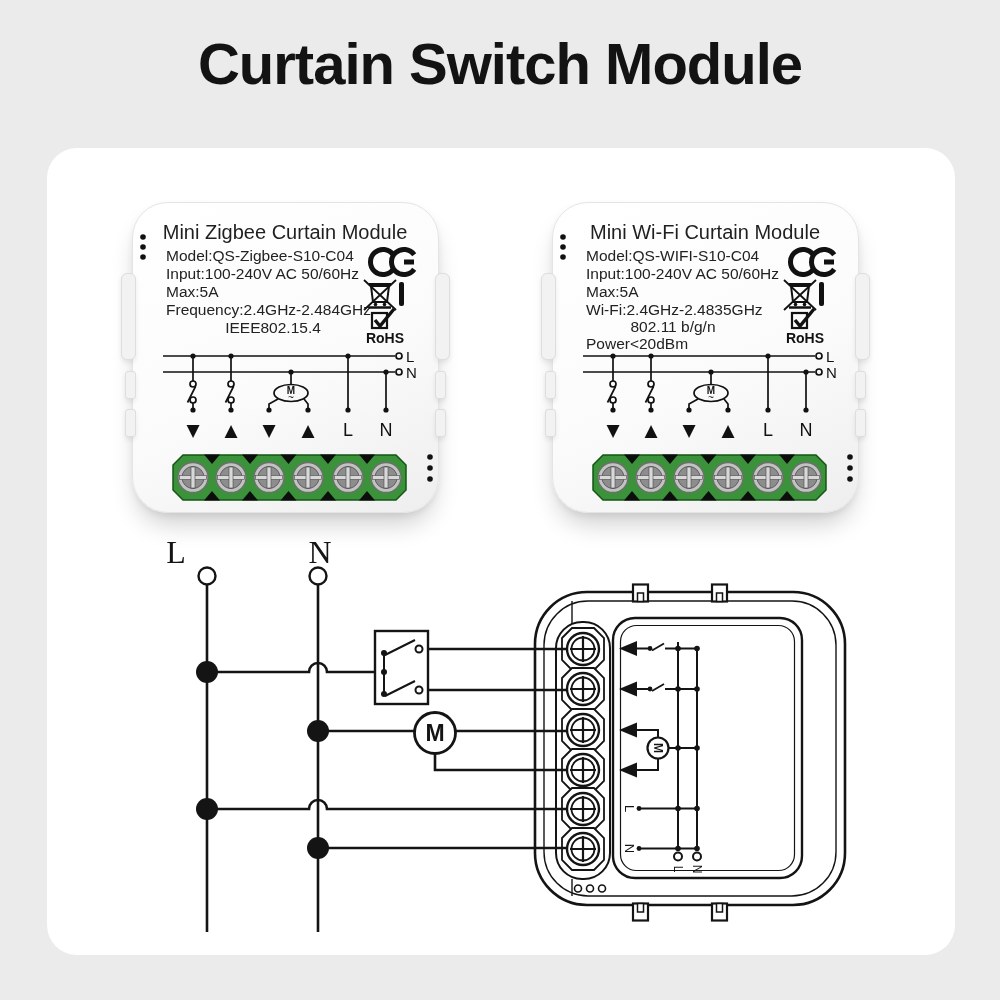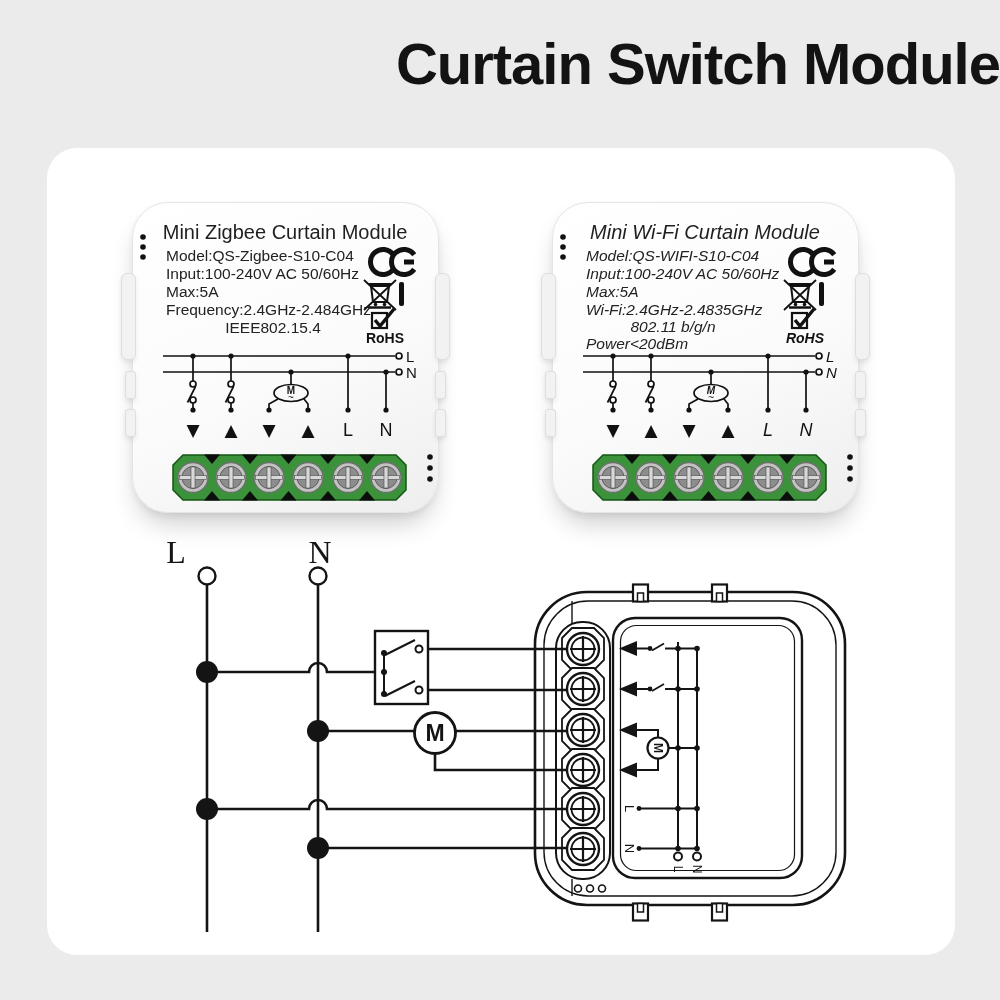--- a/index.html
+++ b/index.html
@@ -3,36 +3,36 @@
 <meta charset="utf-8">
 <style>
   html,body{margin:0;padding:0;}
   body{
     width:1000px;height:1000px;position:relative;overflow:hidden;
     background:#ebebeb;
     font-family:"Liberation Sans", sans-serif;
     color:#161616;
   }
   .page-title{
-    position:absolute;top:30px;left:0;width:1000px;text-align:right;
+    position:absolute;top:30px;left:0;width:1000px;text-align:center;
     font-size:58px;font-weight:700;letter-spacing:-1px;color:#131313;
   }
   .card{
     position:absolute;left:47px;top:148px;width:908px;height:807px;
     background:#ffffff;border-radius:30px;
   }
   .module{
     position:absolute;top:202px;width:305px;height:309px;
     border-radius:36px;
     background:linear-gradient(155deg,#ffffff 0%,#fbfbfb 55%,#eeeeee 100%);
     border:1px solid #e4e4e4;
     box-shadow:0 16px 26px -6px rgba(0,0,0,0.20), 0 3px 6px rgba(0,0,0,0.06);
   }
   .module.left{left:132px;}
-  .module.right{left:552px;font-style:italic;}
+  .module.right{left:552px;}
   .ear{
     position:absolute;background:#f2f2f2;border:1px solid #dedede;
     box-shadow:0 3px 5px rgba(0,0,0,0.08);
   }
   .ear.wing{width:13px;height:85px;top:70px;border-radius:6px;}
   .ear.clip{width:9px;height:26px;border-radius:3px;}
   .ear.l{left:-12px;}
   .ear.r{right:-12px;}
   .ear.clip.l{left:-8px;}
   .ear.clip.r{right:-8px;}

